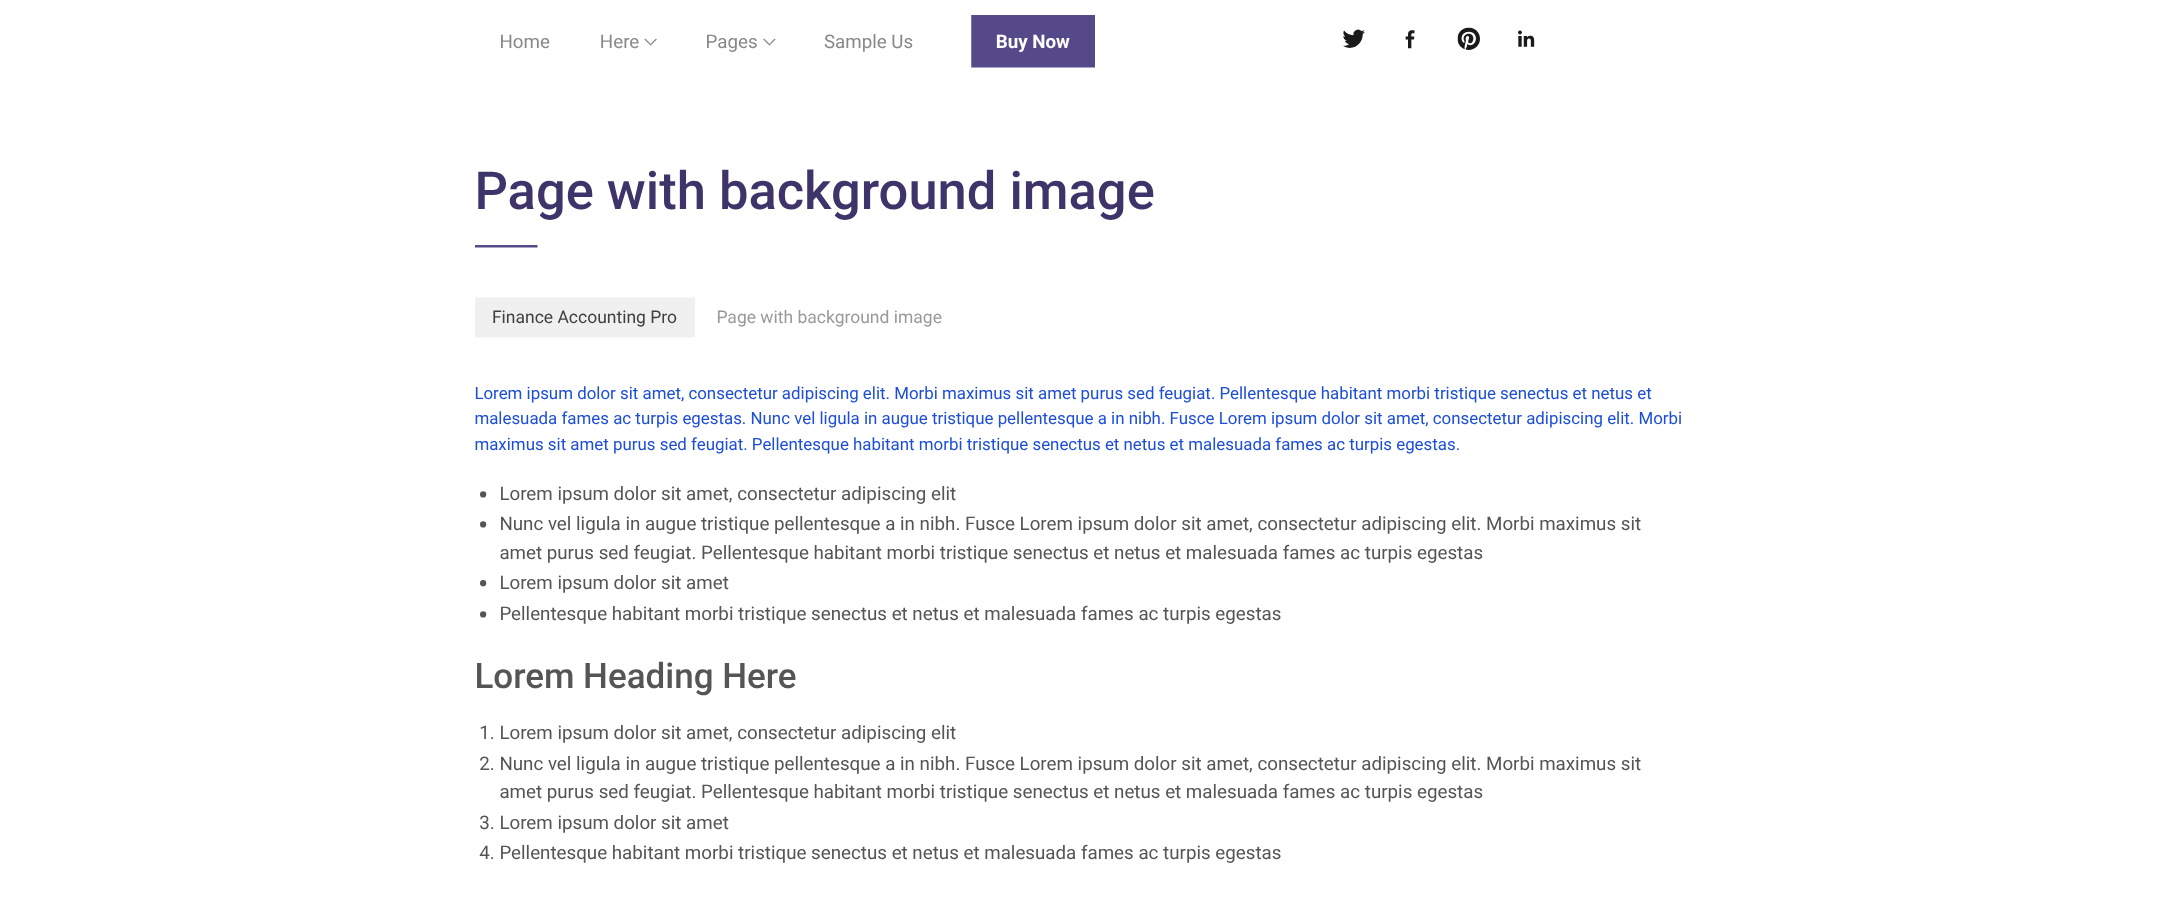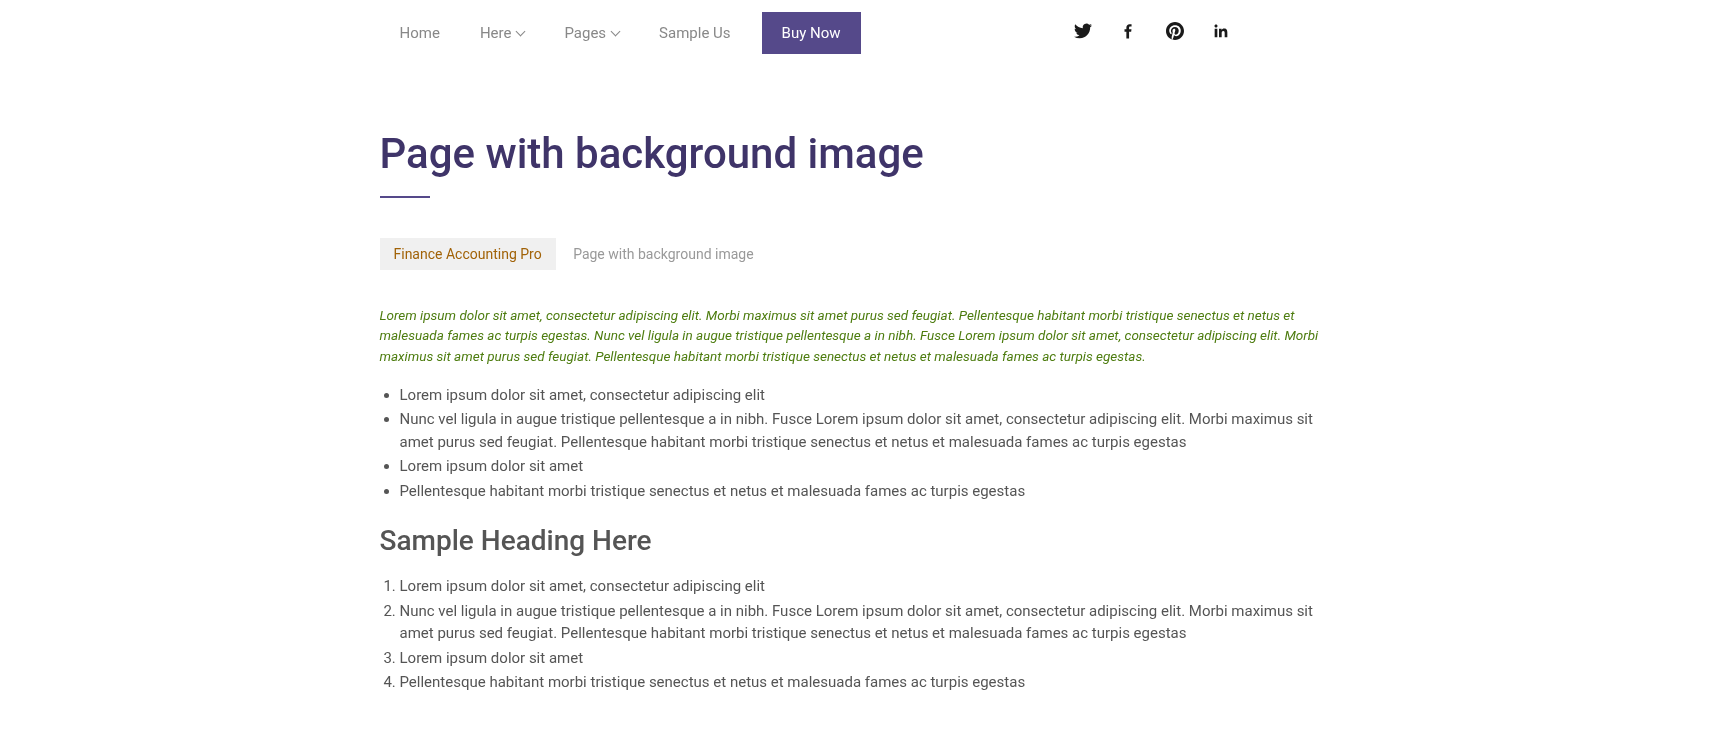--- a/index.html
+++ b/index.html
@@ -35,21 +35,22 @@
       padding: 10px 20px;
       cursor: pointer;
       display: flex;
       align-items: center;
       gap: 4px;
     }
     .nav-item.buy-now {
       background: #55498a;
       color: #fff;
       padding: 12px 20px;
-      margin-left: 11px;
+      margin-left: 26px;
+      font-weight: bold;
     }
     .chevron {
       display: inline-block;
       width: 7px;
       height: 7px;
       border-right: 1.5px solid #888;
       border-bottom: 1.5px solid #888;
       transform: rotate(45deg);
       margin-top: -3px;
       margin-left: 2px;
@@ -78,39 +79,38 @@
       height: 2px;
       background: #55498a;
       margin-bottom: 40px;
     }
     .breadcrumb {
       margin-bottom: 35px;
       font-size: 14px;
     }
     .breadcrumb-link {
       background: #f0f0f0;
-      color: #a16207;
+      color: #404040;
       padding: 8px 14px;
       display: inline-block;
       cursor: pointer;
     }
     .breadcrumb-current {
       color: #999;
       padding: 8px 14px;
       display: inline-block;
     }
     .content {
       color: #555;
     }
     .content p {
       font-size: 13.5px;
       line-height: 1.5;
-      color: #4d7c0f;
+      color: #1d4ed8;
       margin-bottom: 18px;
-      font-style: italic;
     }
     .content ul {
       padding-left: 20px;
       margin-bottom: 22px;
       margin-top: 18px;
     }
     .content ul li {
       font-size: 15px;
       line-height: 1.5;
       color: #555;
@@ -186,21 +186,21 @@
   <div class="content">
     <p>Lorem ipsum dolor sit amet, consectetur adipiscing elit. Morbi maximus sit amet purus sed feugiat. Pellentesque habitant morbi tristique senectus et netus et malesuada fames ac turpis egestas. Nunc vel ligula in augue tristique pellentesque a in nibh. Fusce Lorem ipsum dolor sit amet, consectetur adipiscing elit. Morbi maximus sit amet purus sed feugiat. Pellentesque habitant morbi tristique senectus et netus et malesuada fames ac turpis egestas.</p>
 
     <ul>
       <li>Lorem ipsum dolor sit amet, consectetur adipiscing elit</li>
       <li>Nunc vel ligula in augue tristique pellentesque a in nibh. Fusce Lorem ipsum dolor sit amet, consectetur adipiscing elit. Morbi maximus sit amet purus sed feugiat. Pellentesque habitant morbi tristique senectus et netus et malesuada fames ac turpis egestas</li>
       <li>Lorem ipsum dolor sit amet</li>
       <li>Pellentesque habitant morbi tristique senectus et netus et malesuada fames ac turpis egestas</li>
     </ul>
 
-    <h2>Sample Heading Here</h2>
+    <h2>Lorem Heading Here</h2>
 
     <ol>
       <li>Lorem ipsum dolor sit amet, consectetur adipiscing elit</li>
       <li>Nunc vel ligula in augue tristique pellentesque a in nibh. Fusce Lorem ipsum dolor sit amet, consectetur adipiscing elit. Morbi maximus sit amet purus sed feugiat. Pellentesque habitant morbi tristique senectus et netus et malesuada fames ac turpis egestas</li>
       <li>Lorem ipsum dolor sit amet</li>
       <li>Pellentesque habitant morbi tristique senectus et netus et malesuada fames ac turpis egestas</li>
     </ol>
 
   </div>
 </div>

